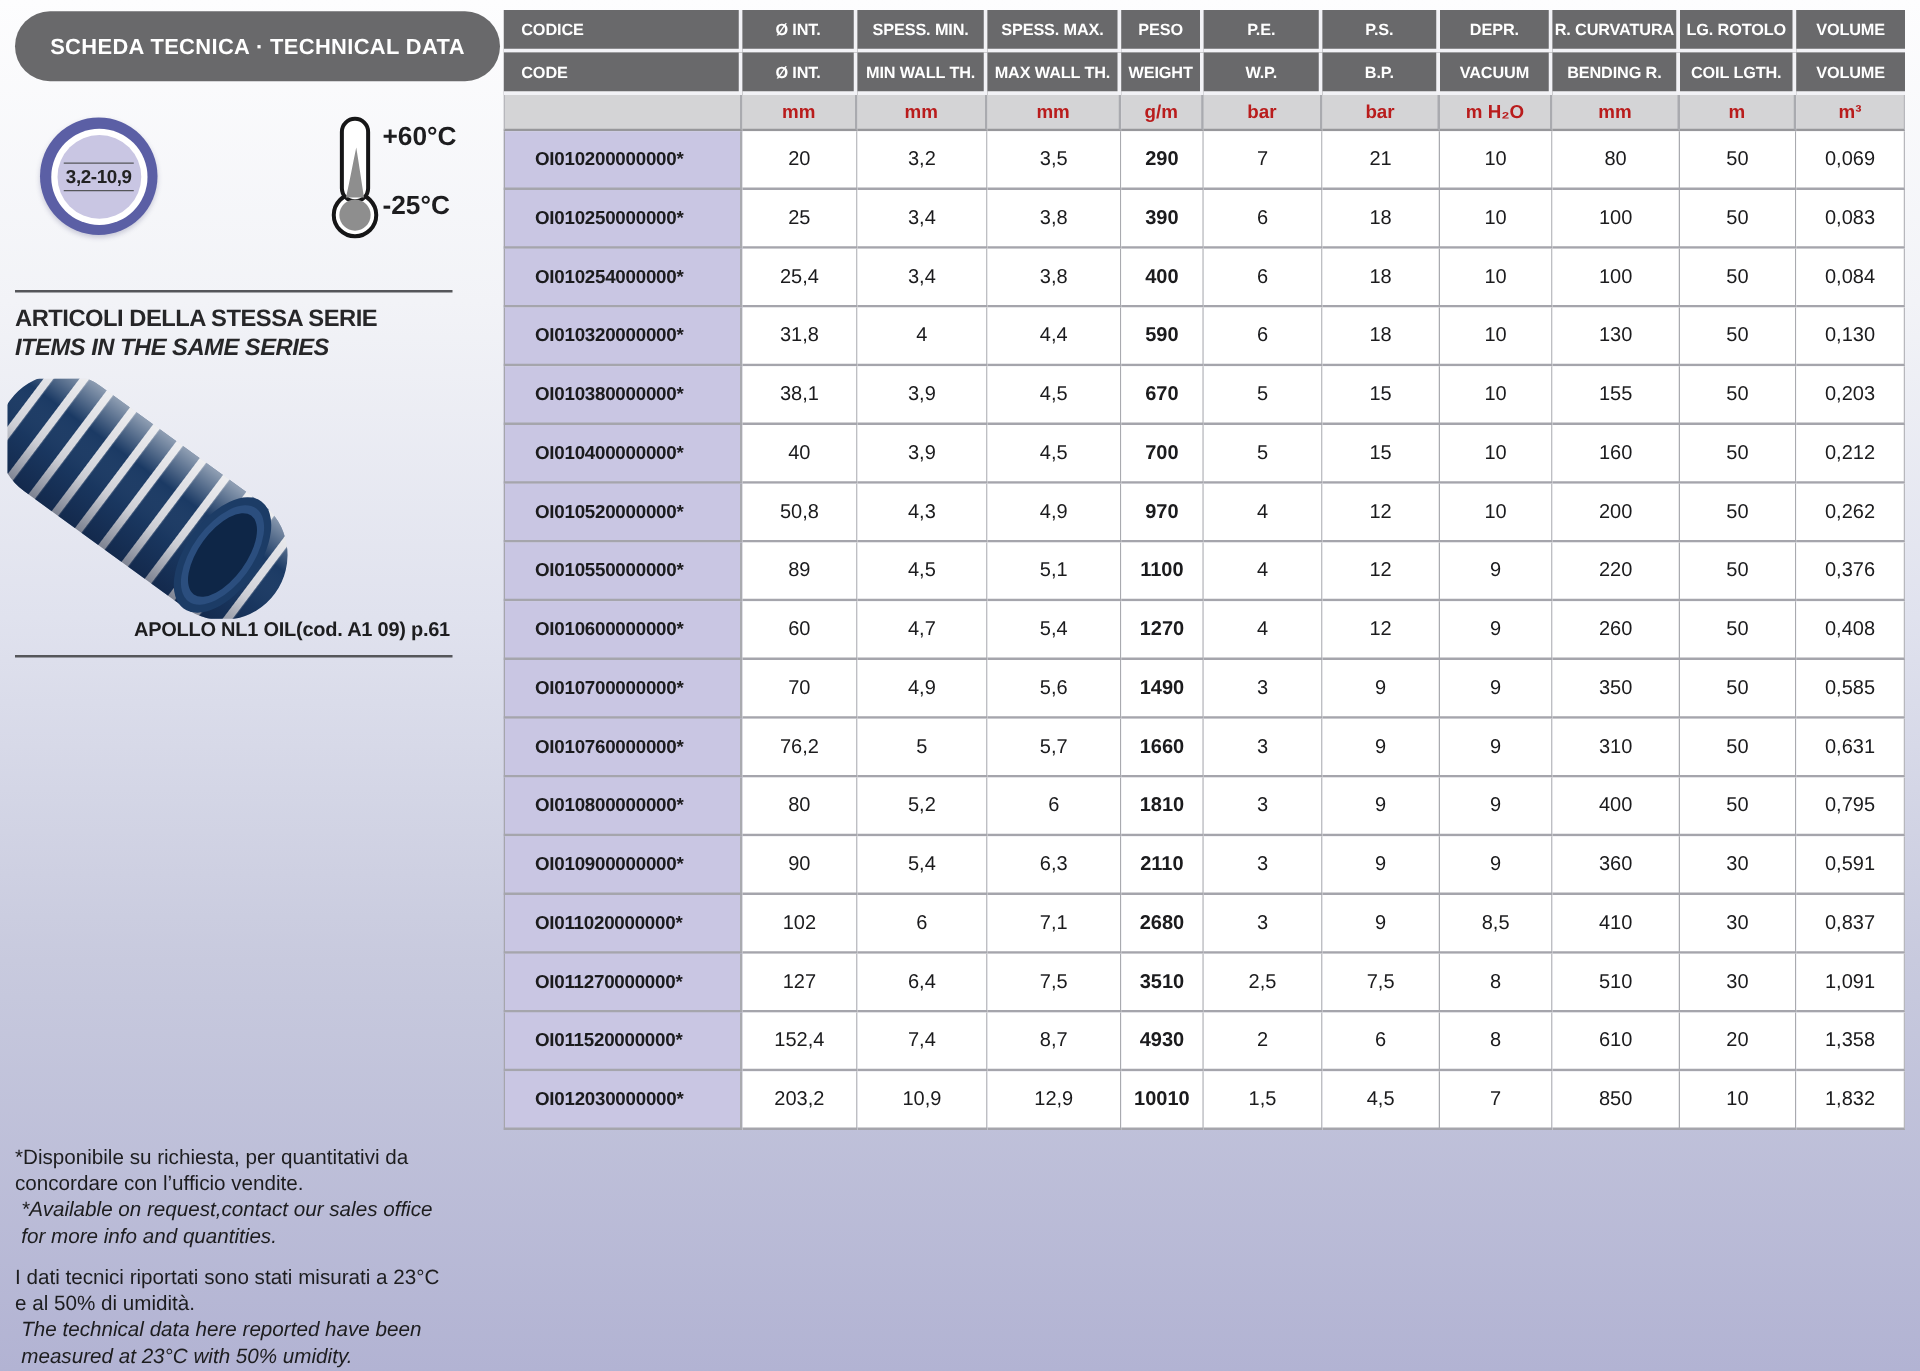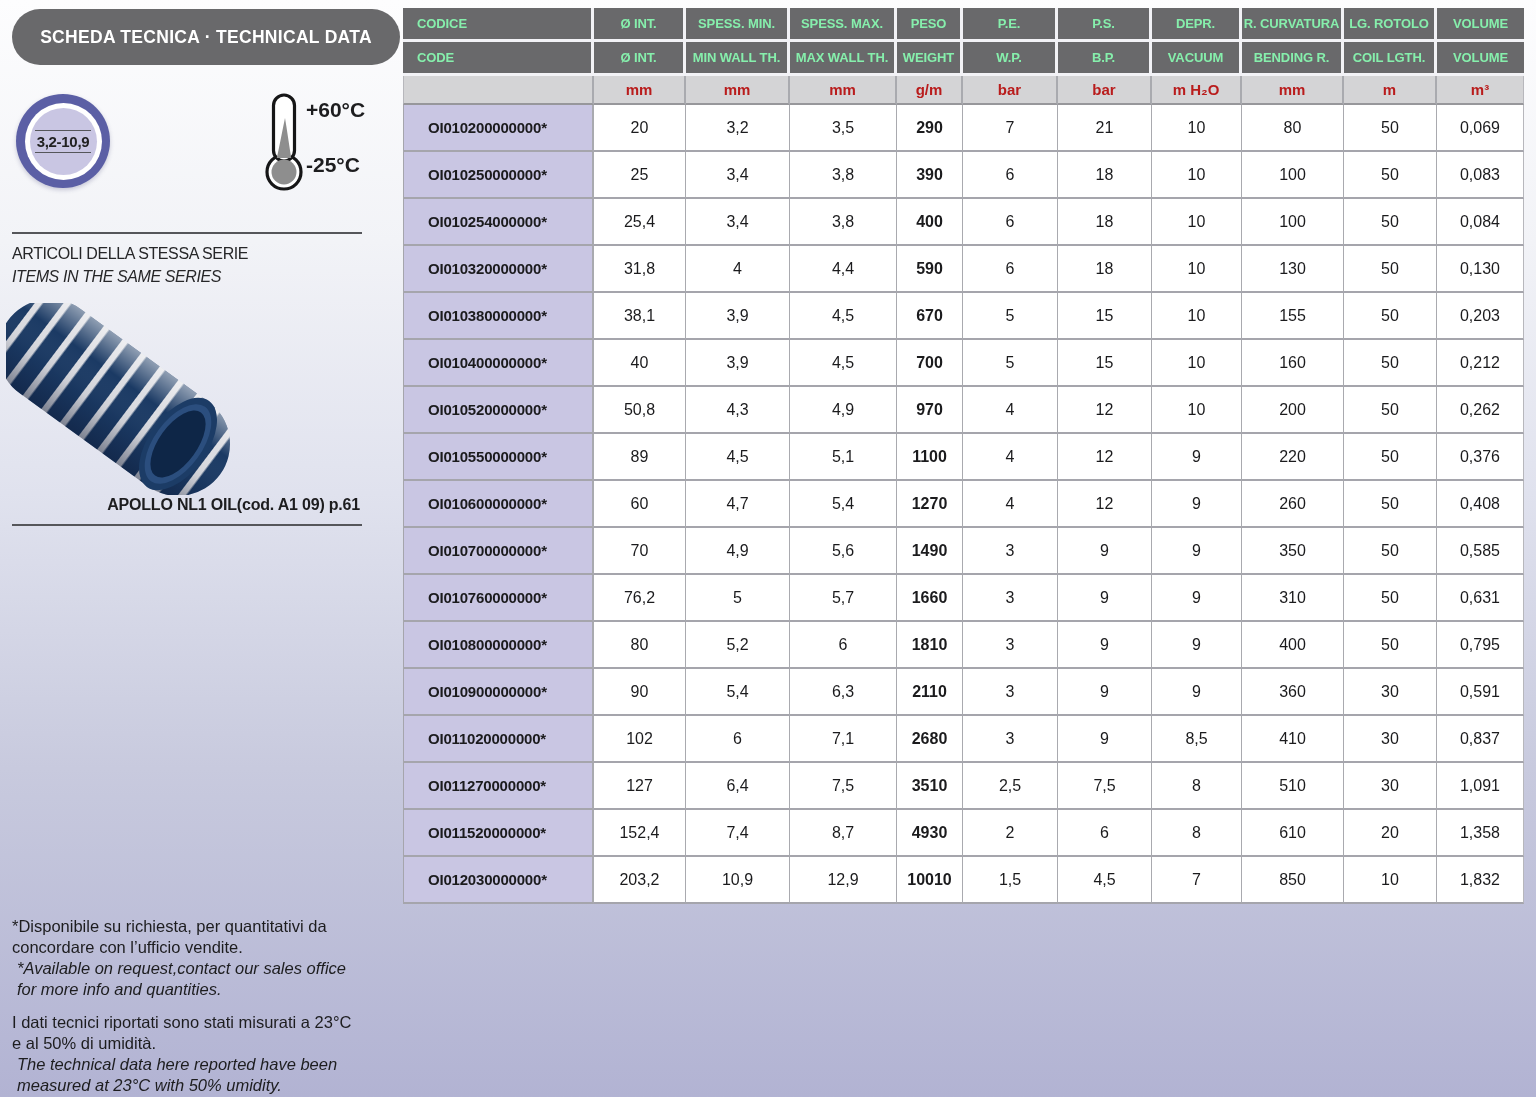--- a/index.html
+++ b/index.html
@@ -11,21 +11,21 @@
   }
 
   
   .title-bar {
     position:absolute; left:12px; top:9px; width:388px; height:56px;
     background:var(--header-gray,#69696b); color:#fff;
     display:flex; align-items:center; justify-content:center;
     font-size:17.5px; font-weight:700; letter-spacing:.3px; white-space:nowrap;border-radius:28px;
   }
   .badge-outer {
-    position:absolute; left:16px; top:94px; width:94px; height:94px; border-radius:50%;
+    position:absolute; left:32px; top:94px; width:94px; height:94px; border-radius:50%;
     background:var(--ring-purple,#5b5fa5);
     display:flex; align-items:center; justify-content:center;
     box-shadow:0 2px 4px rgba(60,60,110,.25);
   }
   .badge-white { width:77px; height:77px; border-radius:50%; background:#fff;
     display:flex; align-items:center; justify-content:center; }
   .badge-inner { width:67px; height:67px; border-radius:50%; background:var(--code-lavender,#c9c6e3);
     display:flex; align-items:center; justify-content:center; }
   .badge-text {
     font-size:15px; font-weight:700; color:#222; letter-spacing:-.3px;
@@ -33,21 +33,21 @@
   }
   .thermo { position:absolute; left:264px; top:92px; }
   .temp-max, .temp-min { position:absolute; left:306px; font-size:21px; font-weight:700; color:#1d1d1f; white-space:nowrap; }
   .temp-max { top:98px; }
   .temp-min { top:153px; }
 
   .divider { position:absolute; left:12px; width:350px; height:1.5px; background:#55565a; }
   .d1 { top:232px; } .d2 { top:524px; }
 
   .series-heading-it, .series-heading-en {
-    position:absolute; left:12px; font-size:16px; font-weight:400; color:#262628;
+    position:absolute; left:12px; font-size:19px; font-weight:700; color:#262628;
     letter-spacing:-.4px; white-space:nowrap;
   }
   .series-heading-it { top:245px; }
   .series-heading-en { top:268px; font-style:italic; }
 
   .hose { position:absolute; left:6px; top:303px; }
   .hose-caption {
     position:absolute; left:12px; top:496px; width:348px; text-align:right;
     font-size:16px; font-weight:700; color:#1d1d1f; letter-spacing:-.2px; white-space:nowrap;
   }
@@ -57,21 +57,21 @@
   .note-en { font-style:italic; padding-left:5px; }
   .gap { height:12px; }
 
   
   .data-table {
     position:absolute; left:403px; top:8px; width:1121px;
     border-collapse:separate; border-spacing:0; table-layout:fixed;
   }
   .data-table th, .data-table td { box-sizing:border-box; }
   .hrow th {
-    background:var(--header-gray,#69696b); color:#86efac;
+    background:var(--header-gray,#69696b); color:#ffffff;
     font-size:13px; font-weight:700; height:34px; text-align:center;
     border-right:3px solid #f2f2f6; border-bottom:3px solid #f2f2f6;
     padding:0 1px; white-space:nowrap; overflow:hidden; letter-spacing:-.1px;
   }
   .hrow th.c0 { text-align:left; padding-left:14px; }
   .hrow th:last-child { border-right:0;margin-top:31px; }
   .units th {
     background:var(--units-gray,#d4d4d6); color:#b91c1c;
     font-size:15px; font-weight:700; height:29px; text-align:center;
     border-right:2px solid #a9aaaf; border-bottom:2px solid #97979b;

